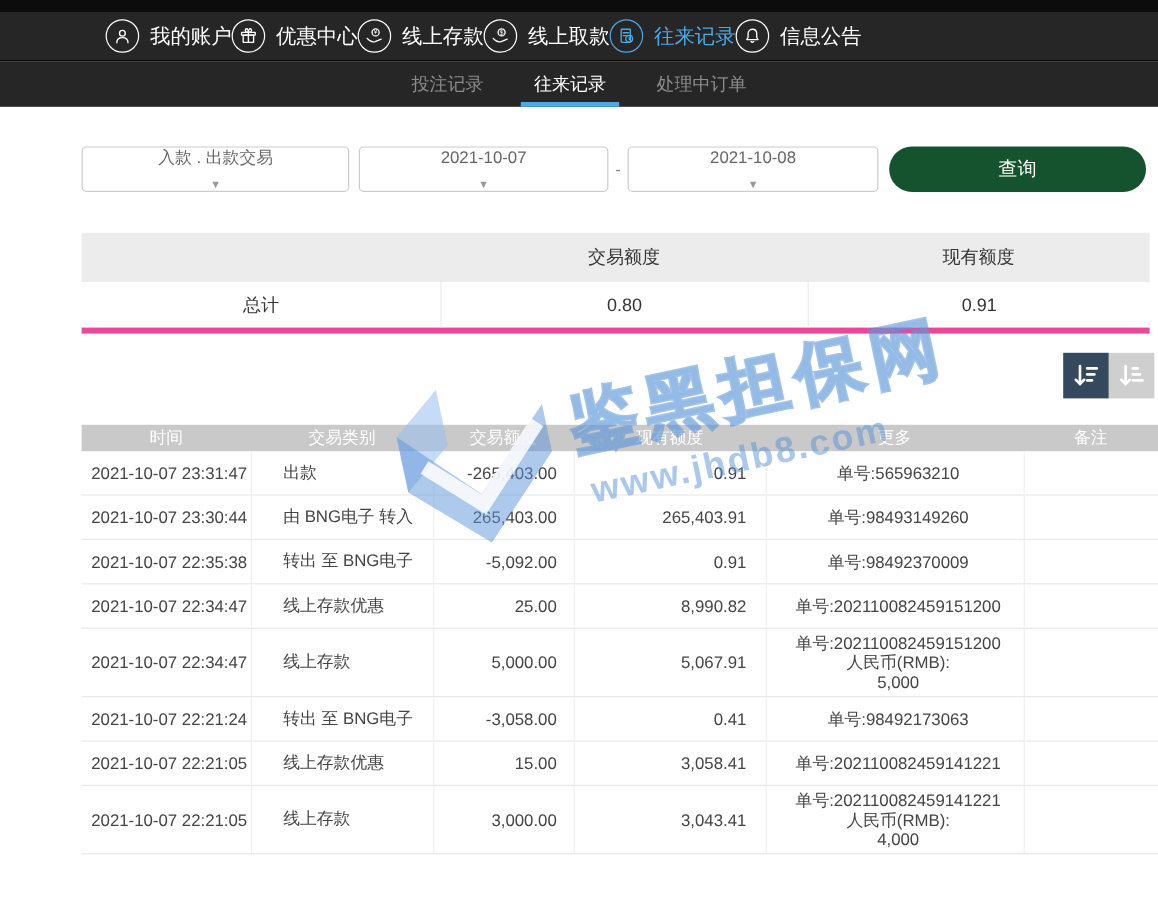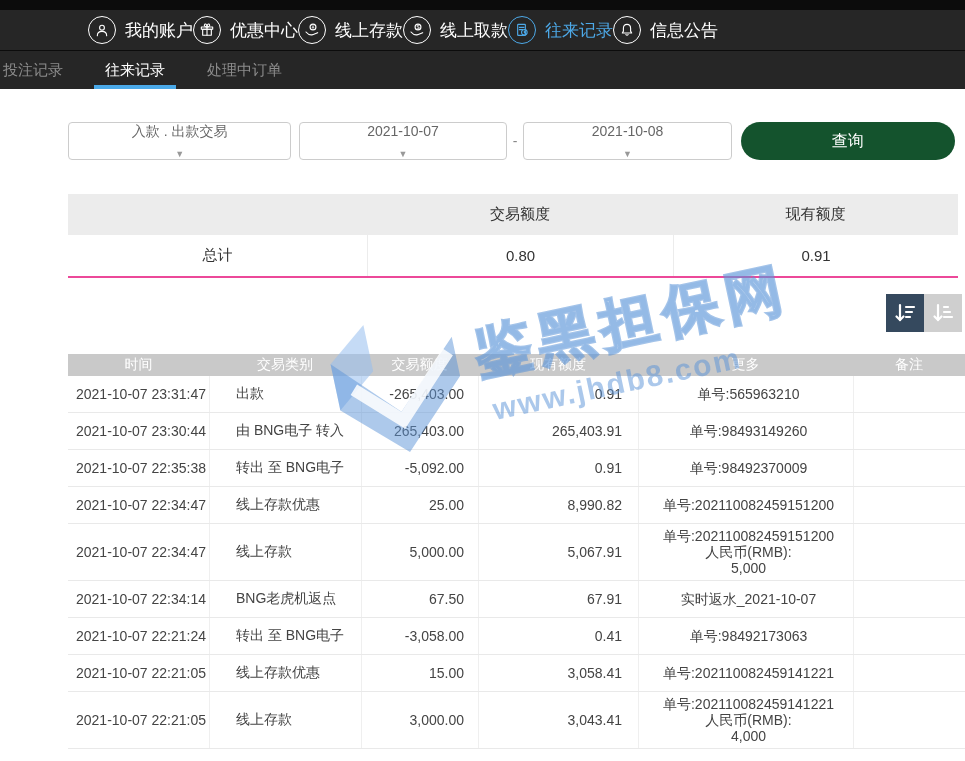--- a/index.html
+++ b/index.html
@@ -15,21 +15,21 @@
     display: flex; align-items: center; justify-content: flex-start;
     padding: 0 68px 0 88px;
   }
   .nav-item { display: flex; align-items: center; gap: 9px; color: #fff; font-size: 17px; cursor: pointer; white-space: nowrap; }
   .nav-item.active { color: #4da9e8; }
   .nav-icon {
     width: 28px; height: 28px; border: 1.6px solid currentColor; border-radius: 50%;
     display: flex; align-items: center; justify-content: center; flex: none;
   }
   .nav-icon svg { width: 16px; height: 16px; stroke: currentColor; fill: none; stroke-width: 1.7; stroke-linecap: round; stroke-linejoin: round; }
-  .subnav { height: 38px; background: #262626; display: flex; gap: 36px; }
+  .subnav { height: 38px; background: #262626; display: flex; justify-content: center; gap: 36px; }
   .subtab { position: relative; display: flex; align-items: center; color: #8c8c8c; font-size: 15px; cursor: pointer; padding: 0 3px; }
   .subtab.active { color: #fff; }
   .subtab.active::after { content: ""; position: absolute; left: -8px; right: -8px; bottom: 0; height: 4px; background: #4aa9e8; }
 
   
   .filter-row { margin: 33px 10px 0 68px; display: flex; align-items: center; }
   .select {
     height: 38px; border: 1px solid #ccc; border-radius: 4px; background: #fff;
     display: flex; align-items: center; justify-content: space-between;
     padding: 0 12px; color: #666; font-size: 14px; cursor: pointer; flex-direction: column;
@@ -42,21 +42,21 @@
   .btn-query {
     width: 215px; height: 38px; margin-left: 9px; border: none; border-radius: 19px;
     background: #14532d; color: #fff; font-size: 16px; cursor: pointer;
   }
 
   
   .summary { margin: 34px 0 0 68px; width: 890px; font-size: 15px; color: #333; }
   .summary-head, .summary-body { display: grid; grid-template-columns: 299px 306px 1fr; }
   .summary-head { background: #ececec; height: 41px; }
   .summary-head > div { display: flex; align-items: center; justify-content: center; }
-  .summary-body { height: 43px; border-bottom: 2px solid #ec4899; }
+  .summary-body { height: 43px; border-bottom: 5px solid #ec4899; }
   .summary-body > div { display: flex; align-items: center; justify-content: center; }
   .summary-body > div + div { border-left: 1px solid #ececec; }
 
   
   .sort-row { margin-top: 16px; display: flex; justify-content: flex-end; padding-right: 3px; }
   .sort-btn { width: 38px; height: 38px; border: none; display: flex; align-items: center; justify-content: center; cursor: pointer; }
   .sort-btn.desc { background: #35495e; }
   .sort-btn.asc { background: #cfcfcf; }
   .sort-btn svg { width: 24px; height: 24px; stroke: #fff; stroke-width: 2.2; fill: none; stroke-linecap: round; }
 
@@ -279,30 +279,20 @@
     <div class="c-amount">5,000.00</div>
     <div class="c-balance">5,067.91</div>
     <div class="c-remark">
           <span>单号:202110082459151200</span>
           <span>人民币(RMB):</span>
           <span>5,000</span>
         </div>
     <div class="c-more"></div>
   </div>
       <div class="rec-row">
-    <div class="c-time">2021-10-07 22:34:14</div>
-    <div class="c-type">BNG老虎机返点</div>
-    <div class="c-amount">67.50</div>
-    <div class="c-balance">67.91</div>
-    <div class="c-remark">
-          <span>实时返水_2021-10-07</span>
-        </div>
-    <div class="c-more"></div>
-  </div>
-      <div class="rec-row">
     <div class="c-time">2021-10-07 22:21:24</div>
     <div class="c-type">转出 至 BNG电子</div>
     <div class="c-amount">-3,058.00</div>
     <div class="c-balance">0.41</div>
     <div class="c-remark">
           <span>单号:98492173063</span>
         </div>
     <div class="c-more"></div>
   </div>
       <div class="rec-row">

